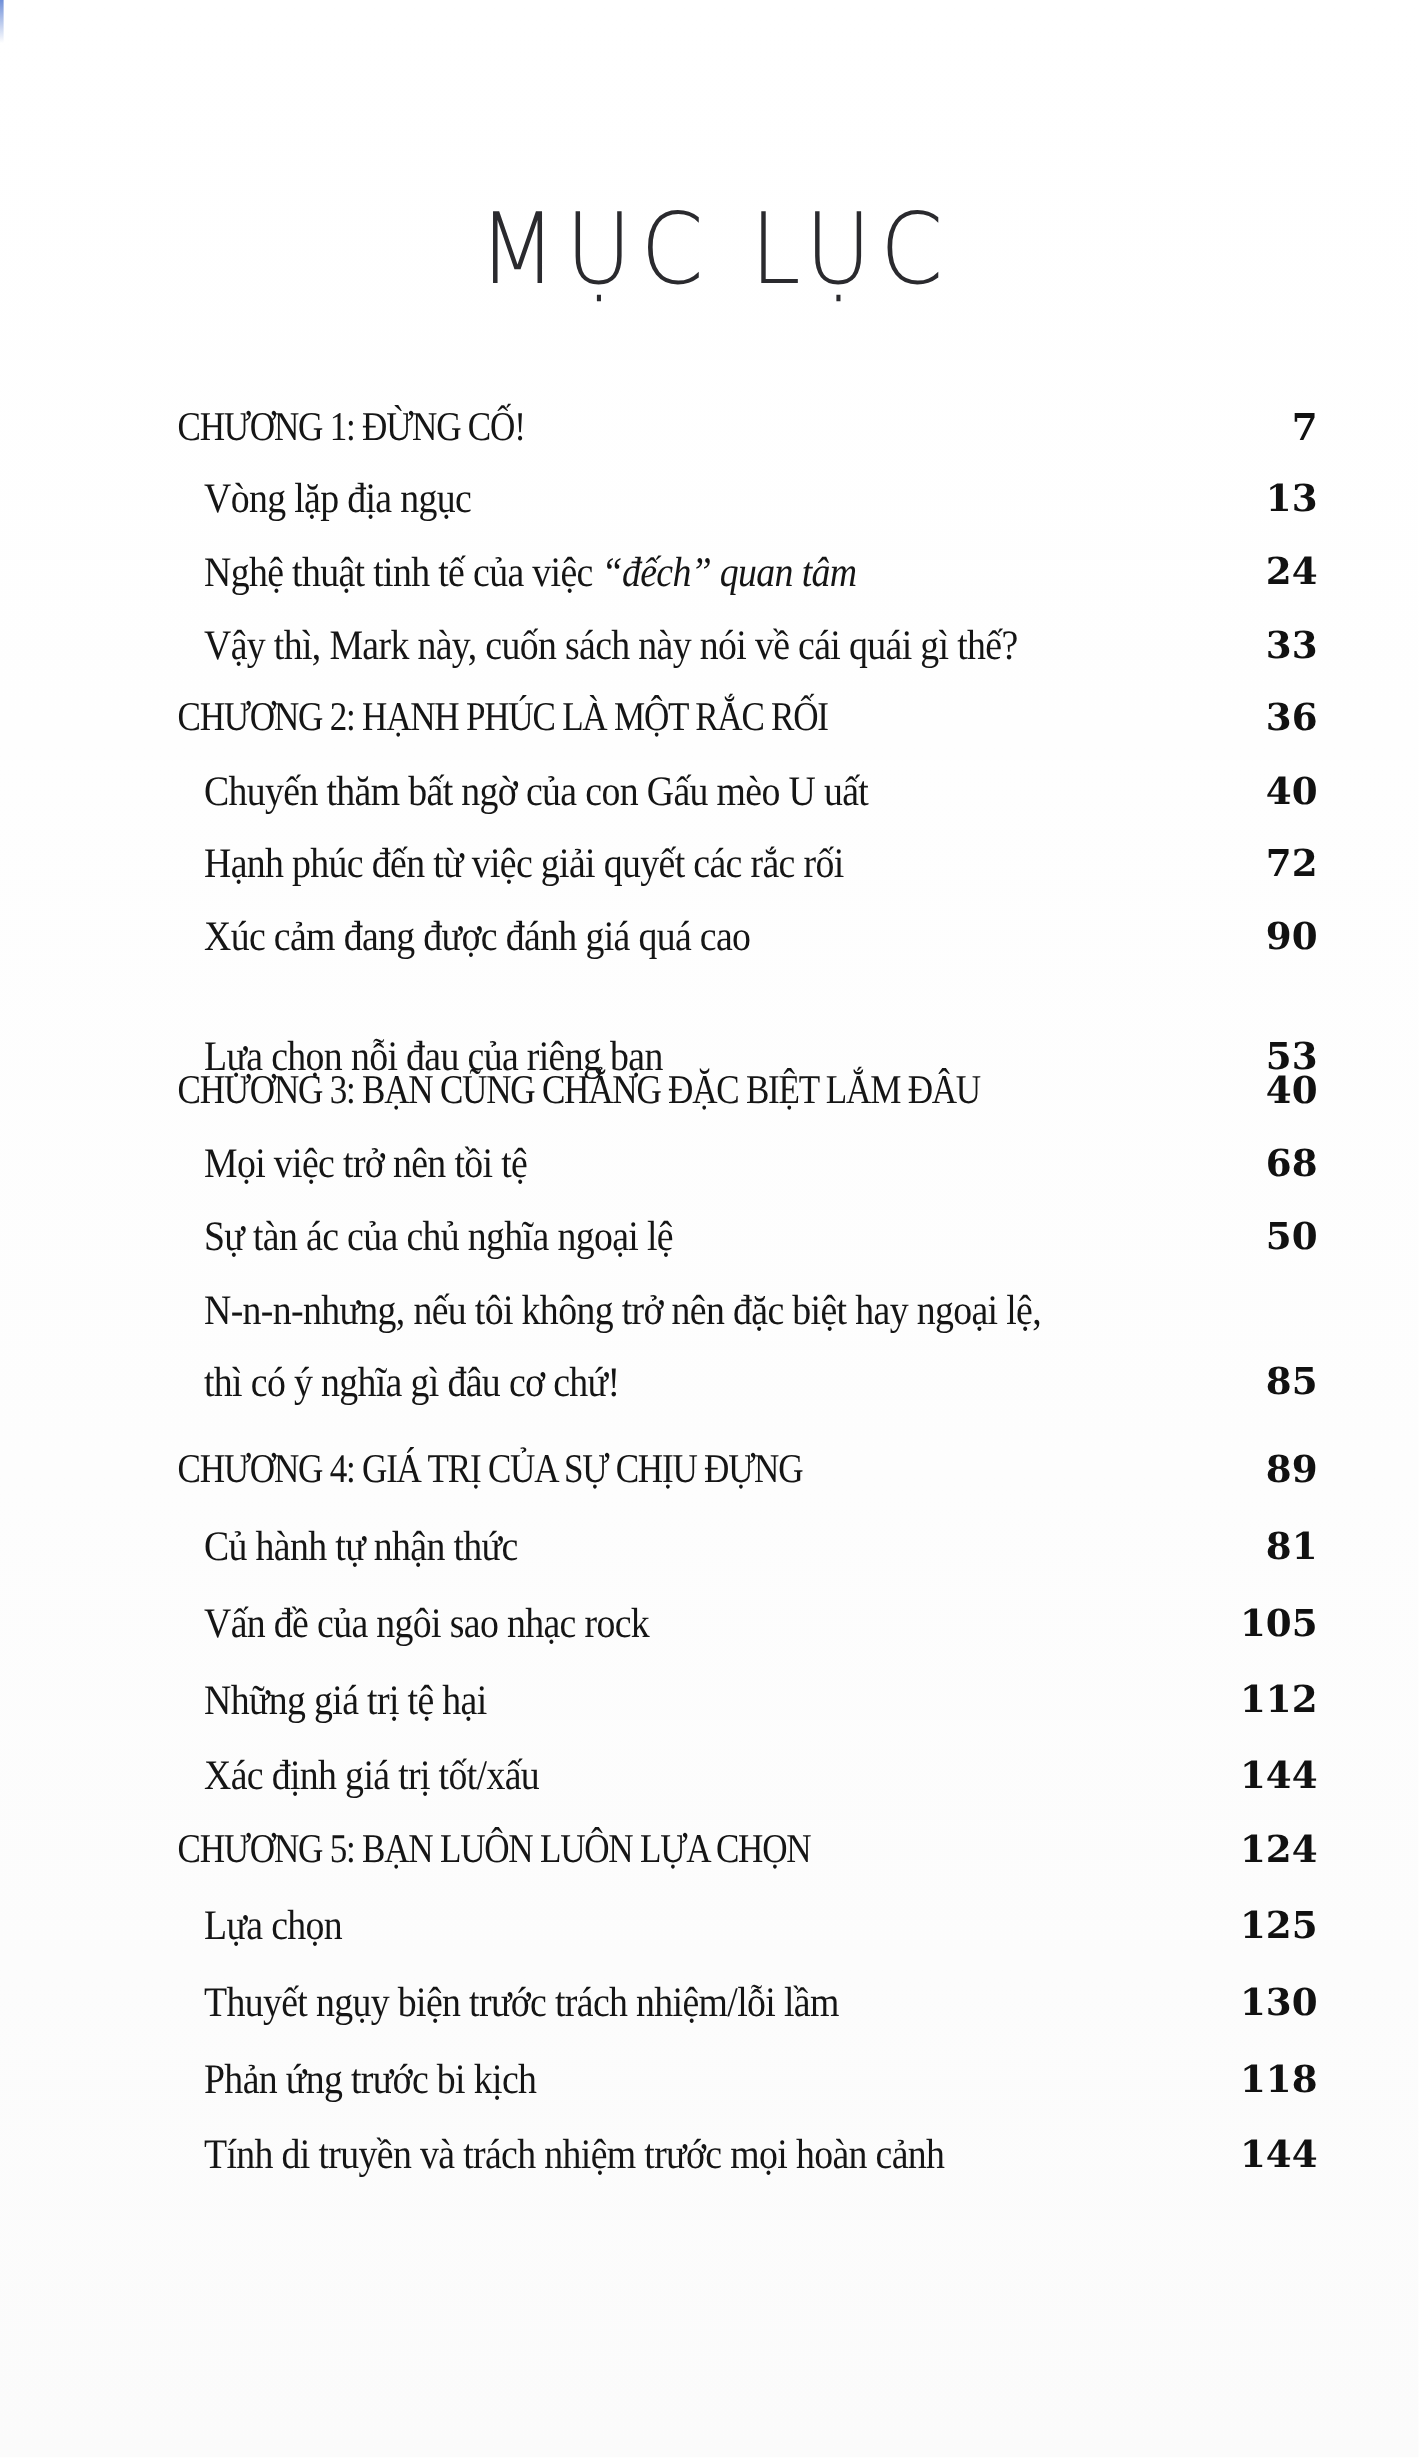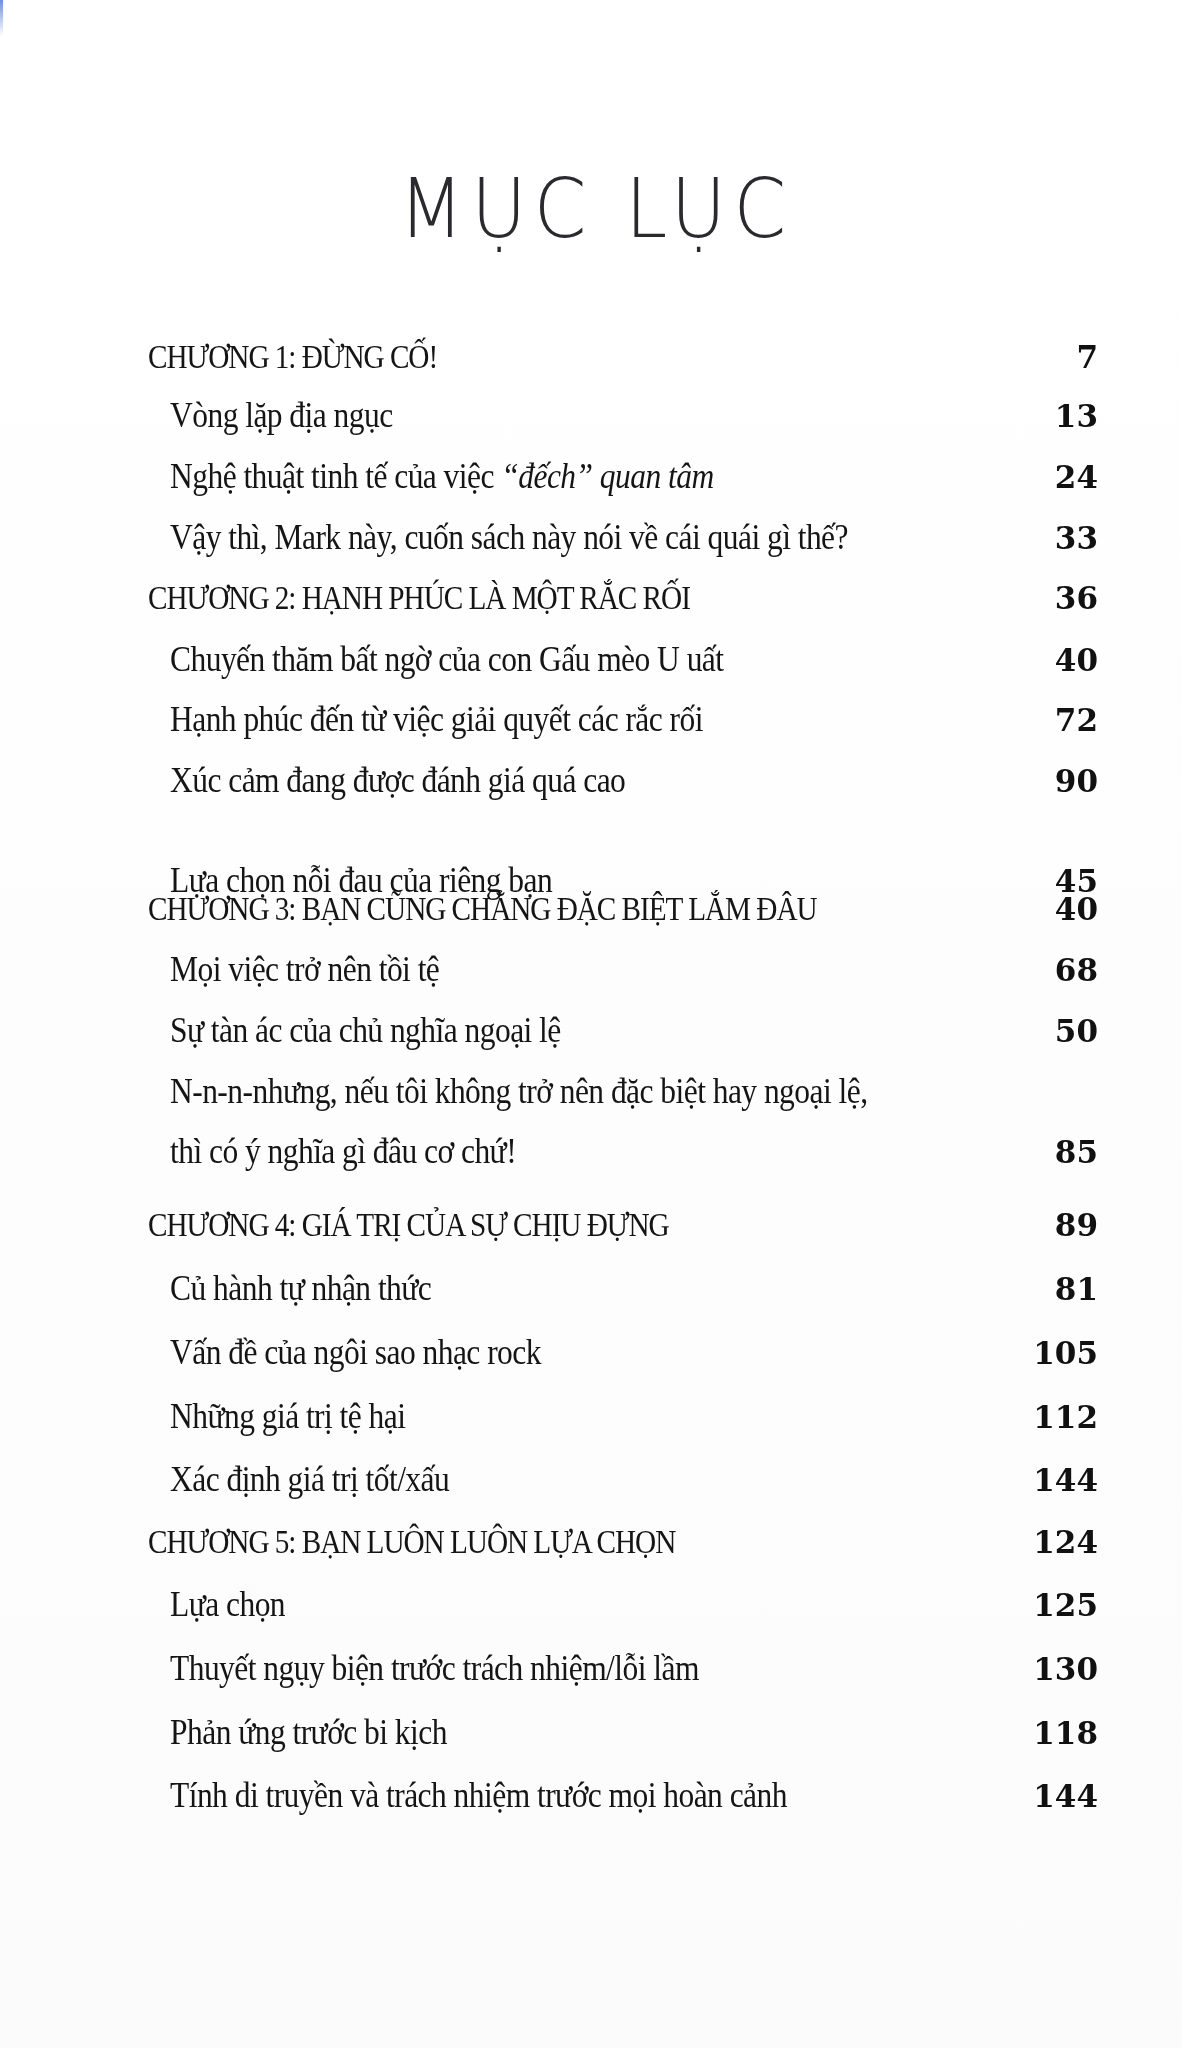--- a/index.html
+++ b/index.html
@@ -123,21 +123,21 @@
     <div class="row section" style="top:695px">
       <span class="label">Hạnh phúc đến từ việc giải quyết các rắc rối</span>
       <span class="page-num">72</span>
     </div>
     <div class="row section" style="top:756px">
       <span class="label">Xúc cảm đang được đánh giá quá cao</span>
       <span class="page-num">90</span>
     </div>
     <div class="row section" style="top:856px">
       <span class="label">Lựa chọn nỗi đau của riêng bạn</span>
-      <span class="page-num">45</span>
+      <span class="page-num">53</span>
     </div>
 
     <div class="row chapter" style="top:884px">
       <span class="label">CHƯƠNG 3: BẠN CŨNG CHẲNG ĐẶC BIỆT LẮM ĐÂU</span>
       <span class="page-num">40</span>
     </div>
     <div class="row section" style="top:945px">
       <span class="label">Mọi việc trở nên tồi tệ</span>
       <span class="page-num">68</span>
     </div>

